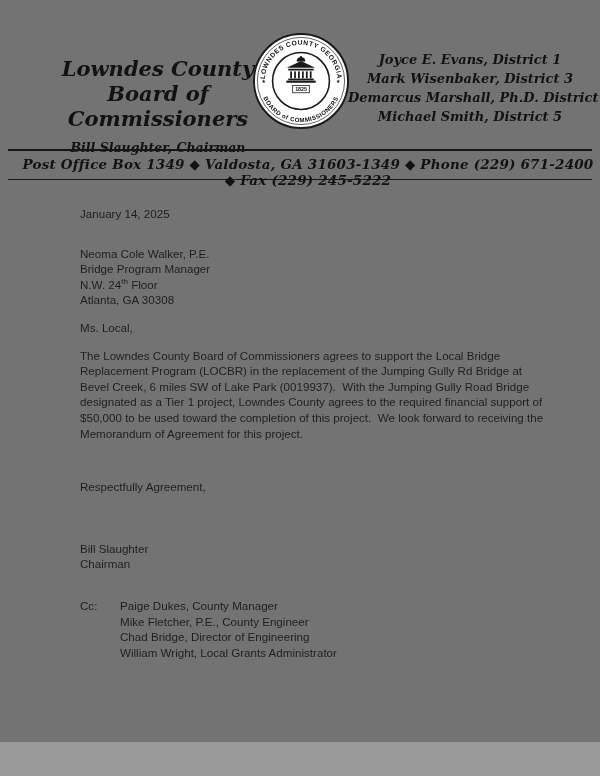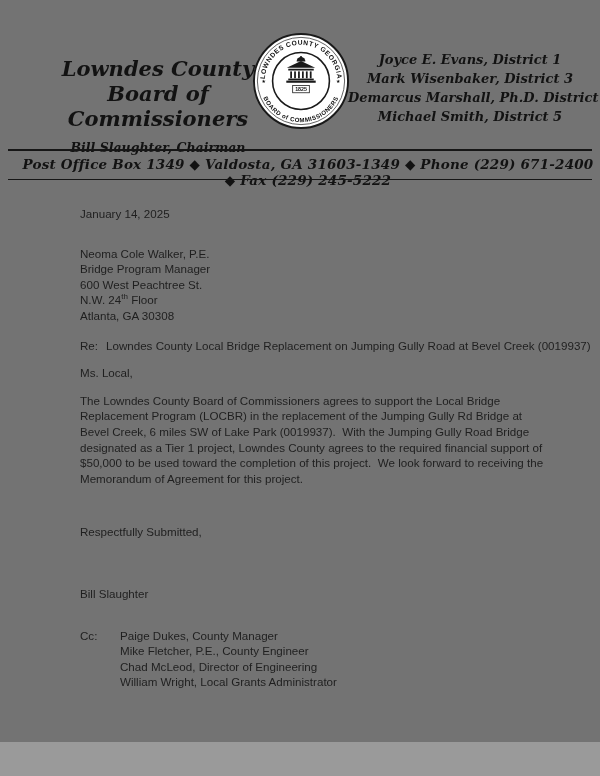--- a/index.html
+++ b/index.html
@@ -97,43 +97,40 @@
   <div class="rule-top"></div>
   <div class="contact script">Post Office Box 1349  ◆  Valdosta, GA 31603-1349  ◆  Phone (229) 671-2400  ◆  Fax (229) 245-5222</div>
   <div class="rule-bottom"></div>
 
   <main class="letter">
     <div class="date">January 14, 2025</div>
 
     <div class="recipient">
       <div>Neoma Cole Walker, P.E.</div>
       <div>Bridge Program Manager</div>
-      <div>600 West Peachtree St.</div>
       <div><span>N.W. 24</span><sup>th</sup><span> Floor</span></div>
       <div>Atlanta, GA 30308</div>
     </div>
 
-    <div class="re-line">
-      <span class="re-label">Re:</span><span>Lowndes County Local Bridge Replacement on Jumping Gully Road at Bevel Creek (0019937)</span>
-    </div>
 
     <div class="salutation">Ms. Local,</div>
 
     <div class="body-par">The Lowndes County Board of Commissioners agrees to support the Local Bridge Replacement Program (LOCBR) in the replacement of the Jumping Gully Rd Bridge at Bevel Creek, 6 miles SW of Lake Park (0019937).  With the Jumping Gully Road Bridge designated as a Tier 1 project, Lowndes County agrees to the required financial support of $50,000 to be used toward the completion of this project.  We look forward to receiving the Memorandum of Agreement for this project.</div>
 
-    <div class="closing">Respectfully Submitted,</div>
+    <div class="closing">Respectfully Agreement,</div>
 
     <div class="signer">
       <div>Bill Slaughter</div>
+      <div>Chairman</div>
     </div>
 
     <div class="cc">
       <div class="cc-label">Cc:</div>
       <div class="cc-list">
         <div>Paige Dukes, County Manager</div>
         <div>Mike Fletcher, P.E., County Engineer</div>
-        <div>Chad McLeod, Director of Engineering</div>
+        <div>Chad Bridge, Director of Engineering</div>
         <div>William Wright, Local Grants Administrator</div>
       </div>
     </div>
   </main>
 
 </div>
 
 </body></html>

